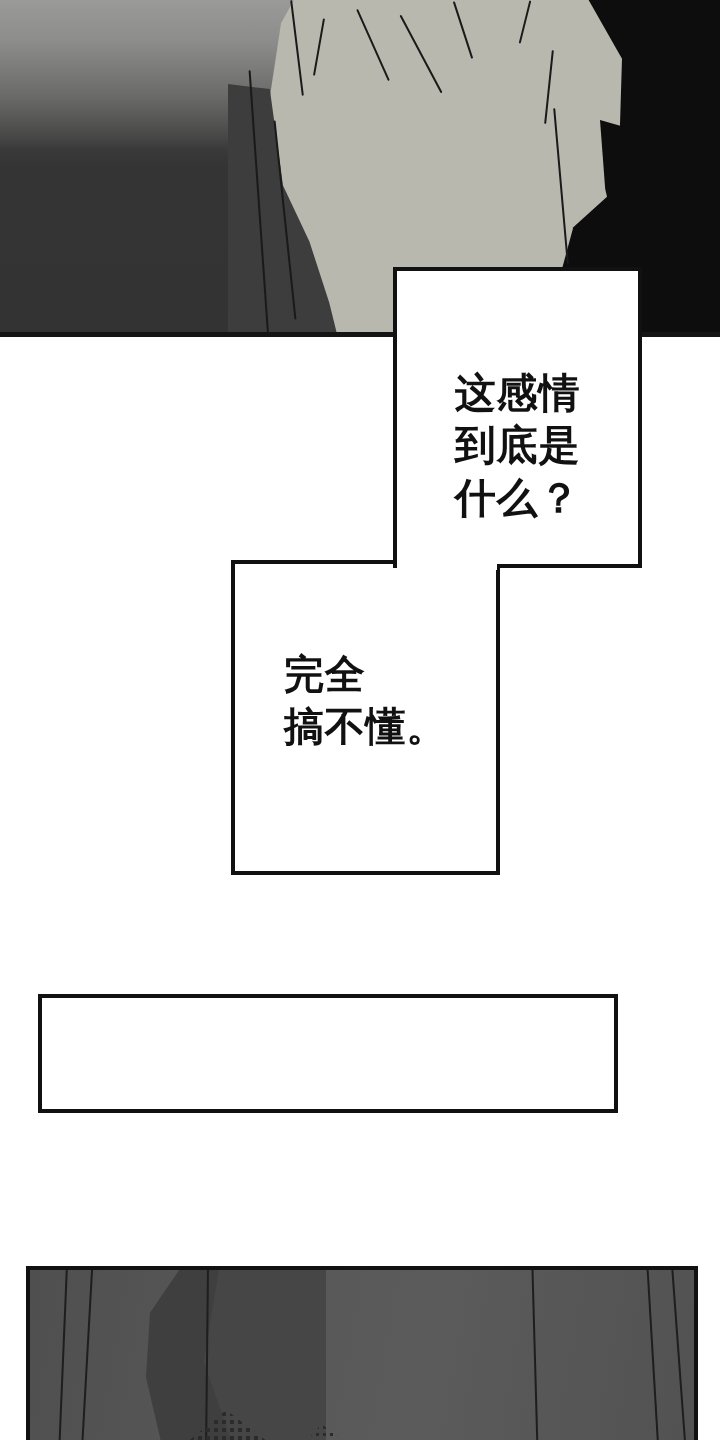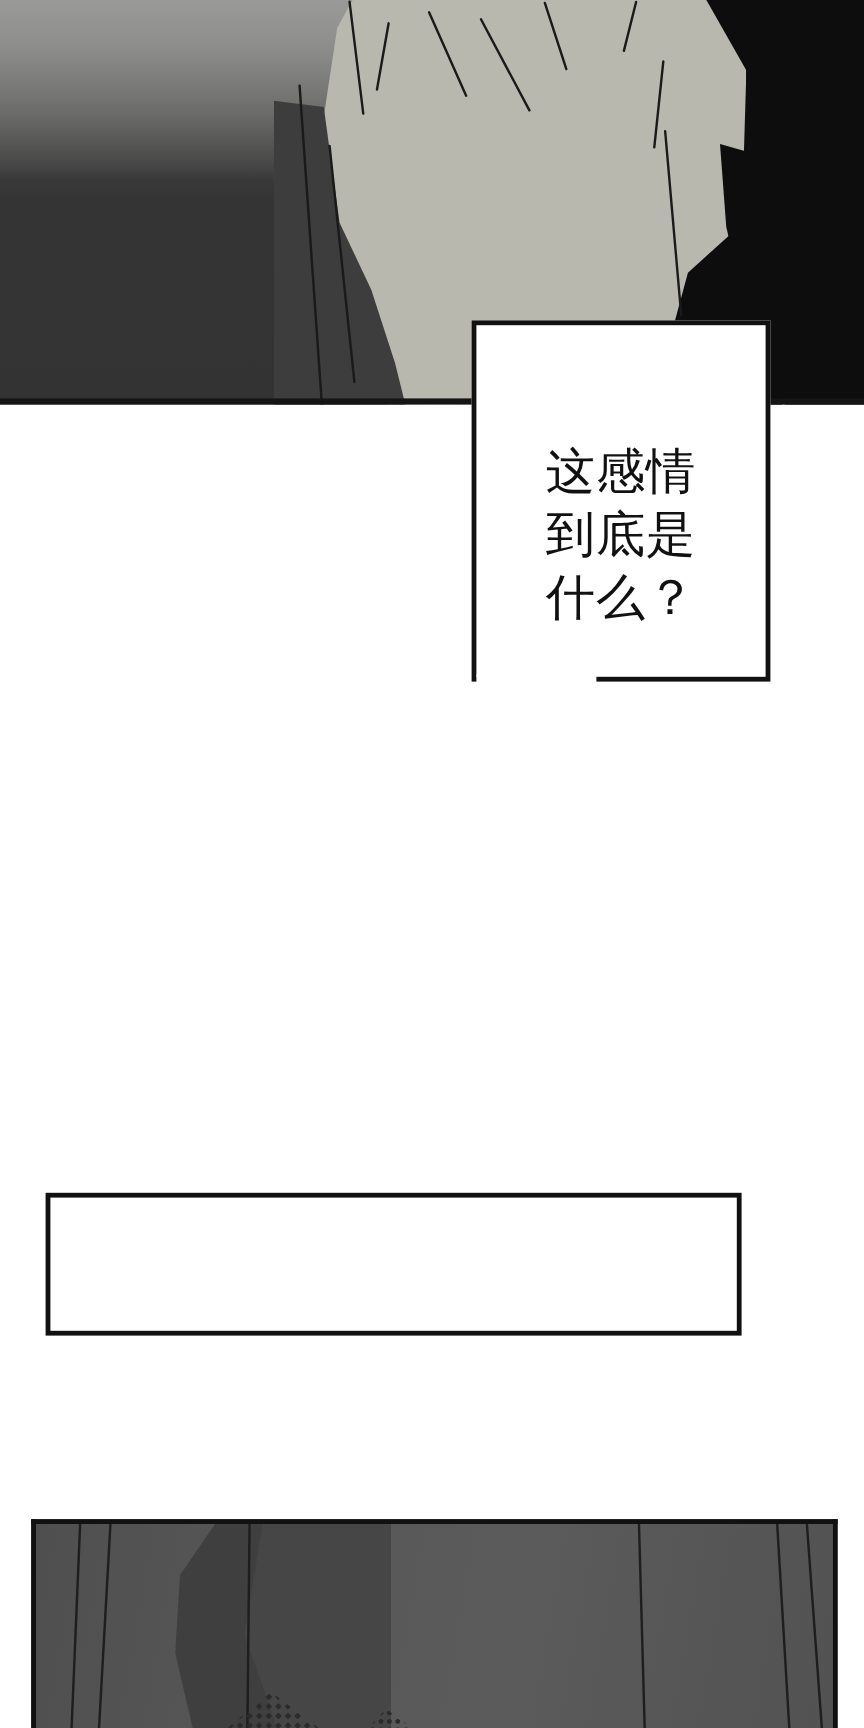--- a/index.html
+++ b/index.html
@@ -131,21 +131,21 @@
     position: absolute;
     background: #ffffff;
     border: 4px solid #111111;
     box-sizing: border-box;
     display: flex;
     align-items: center;
     justify-content: center;
   }
   .bubble-text {
     color: #111111;
-    font-weight: 400;
+    font-weight: 700;
     text-align: left;
     line-height: 1.28;
     letter-spacing: 0.02em;
     white-space: pre-line;
   }
   #bubble-thought-1 {
     left: 393px;
     top: 267px;
     width: 249px;
     height: 301px;
@@ -284,20 +284,24 @@
     <div class="ink ink-j"></div>
   </div>
   <div class="panel-top-bottom-rule"></div>
 
   <div class="bubble" id="bubble-thought-1">
     <div class="bubble-text">这感情
 到底是
 什么？</div>
   </div>
 
+  <div class="bubble" id="bubble-thought-2">
+    <div class="bubble-text">完全
+搞不懂。</div>
+  </div>
   <div class="seam-patch" id="seam-1"></div>
 
   <div id="narration-box">
     <div class="bubble-text"></div>
   </div>
 
   <div class="panel-bottom">
     <div class="corridor-bg"></div>
     <div class="silhouette"></div>
     <div class="silhouette-2"></div>

